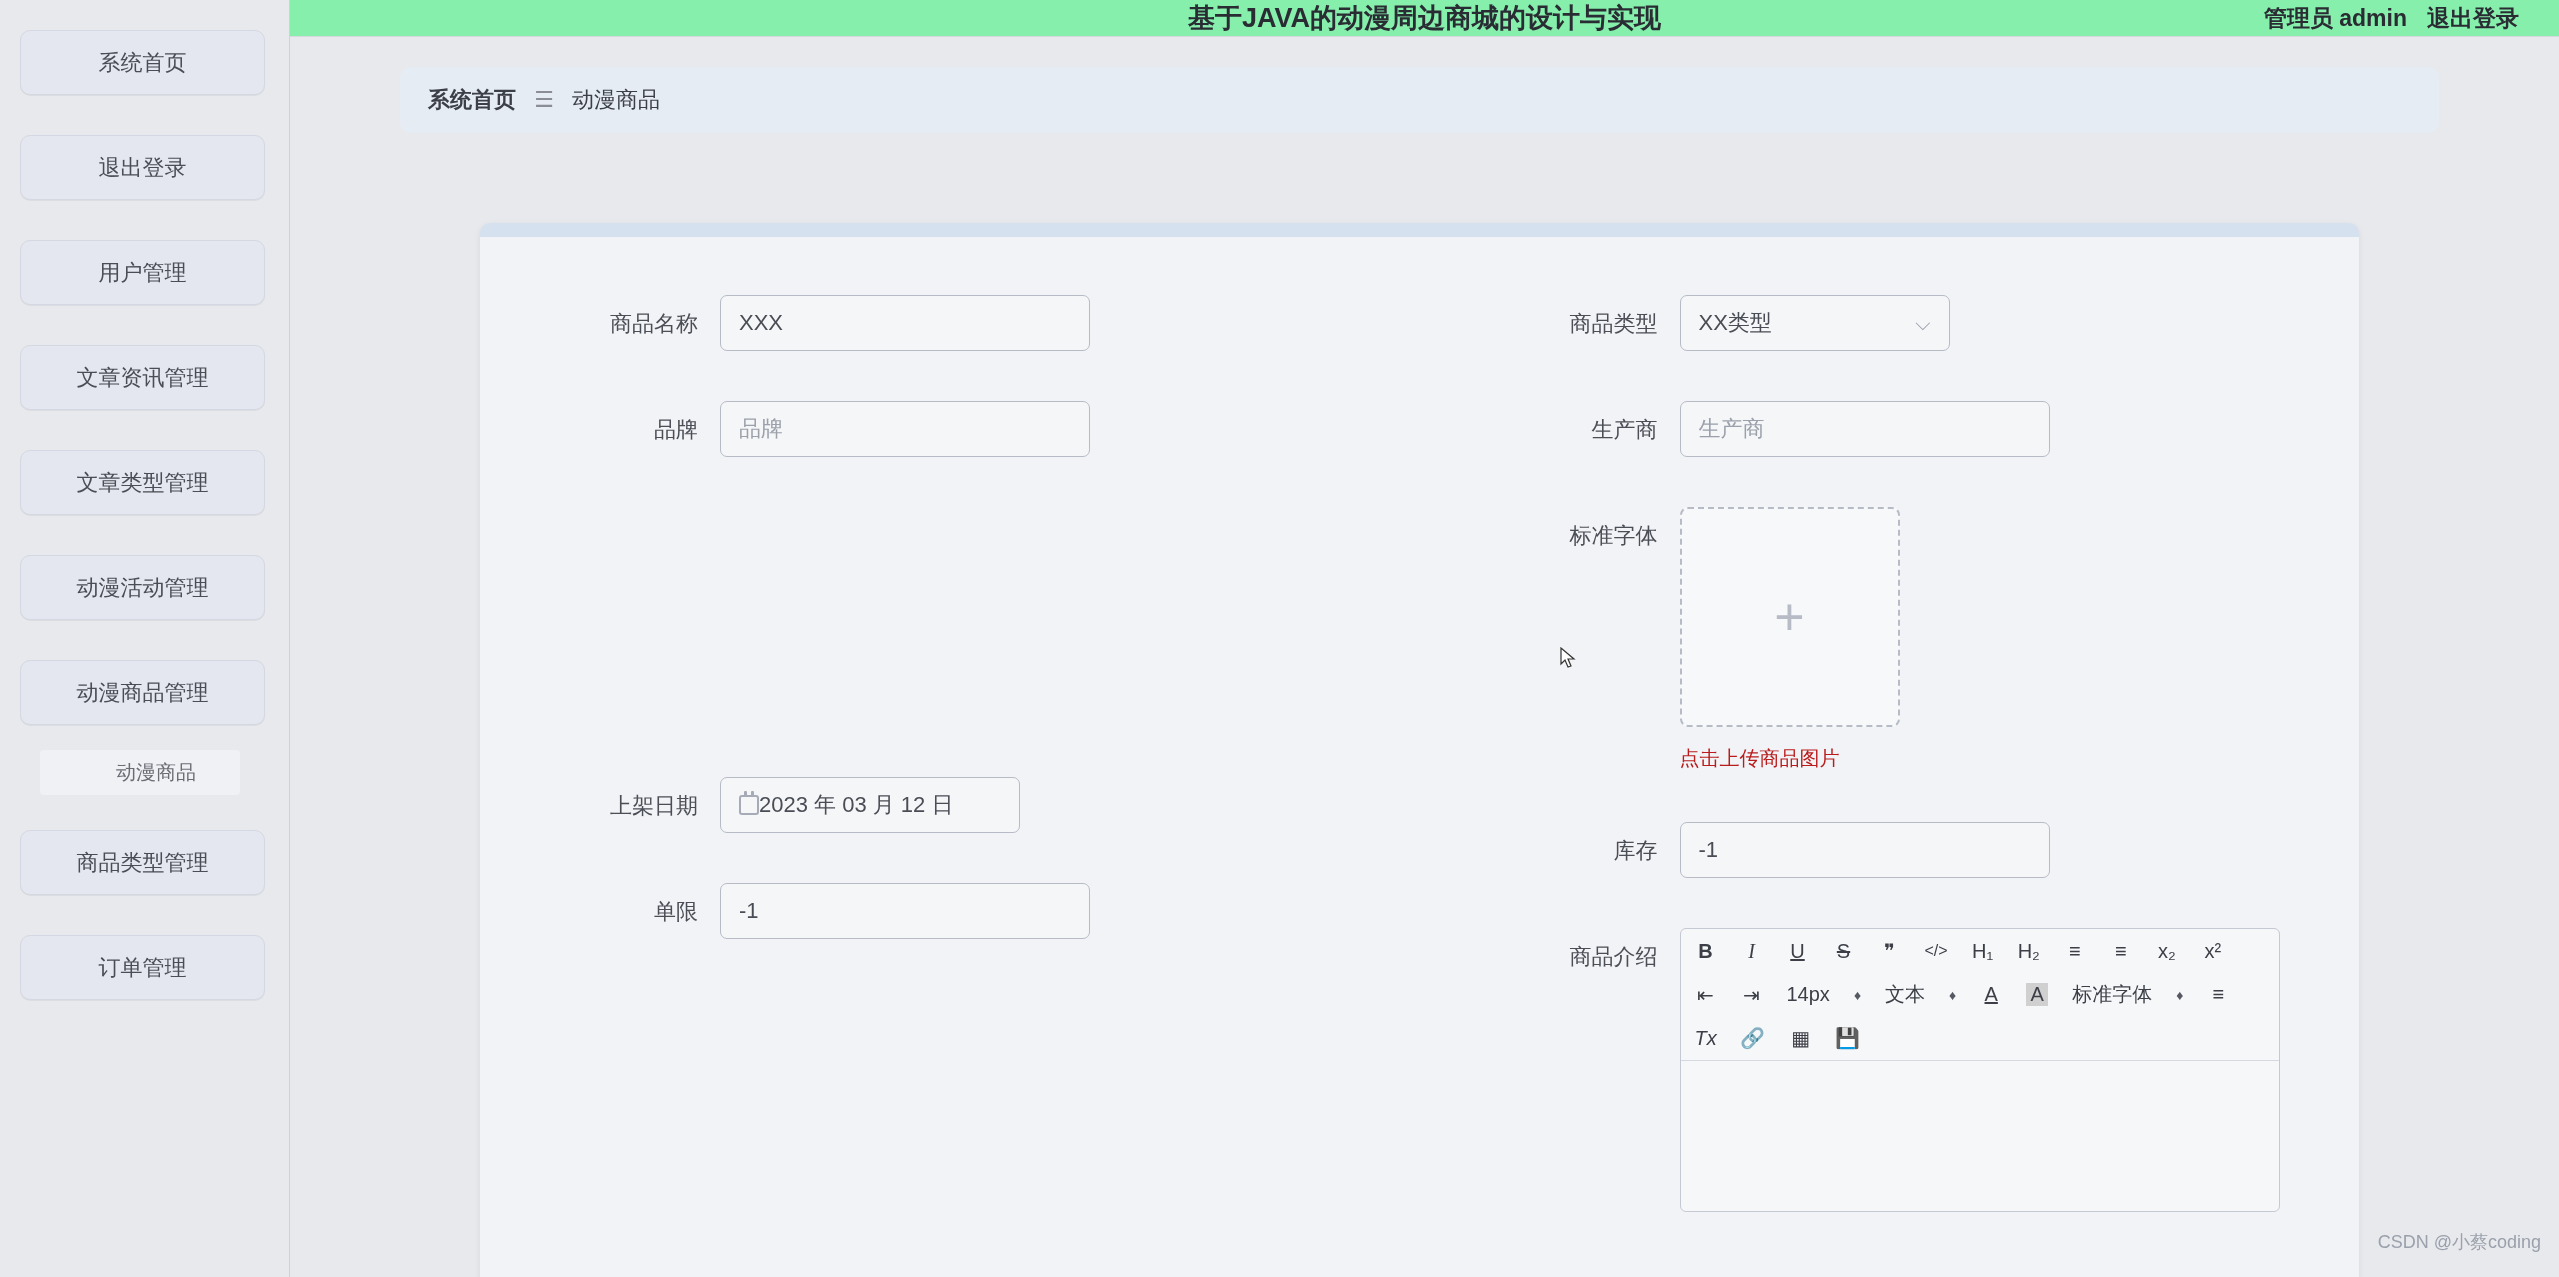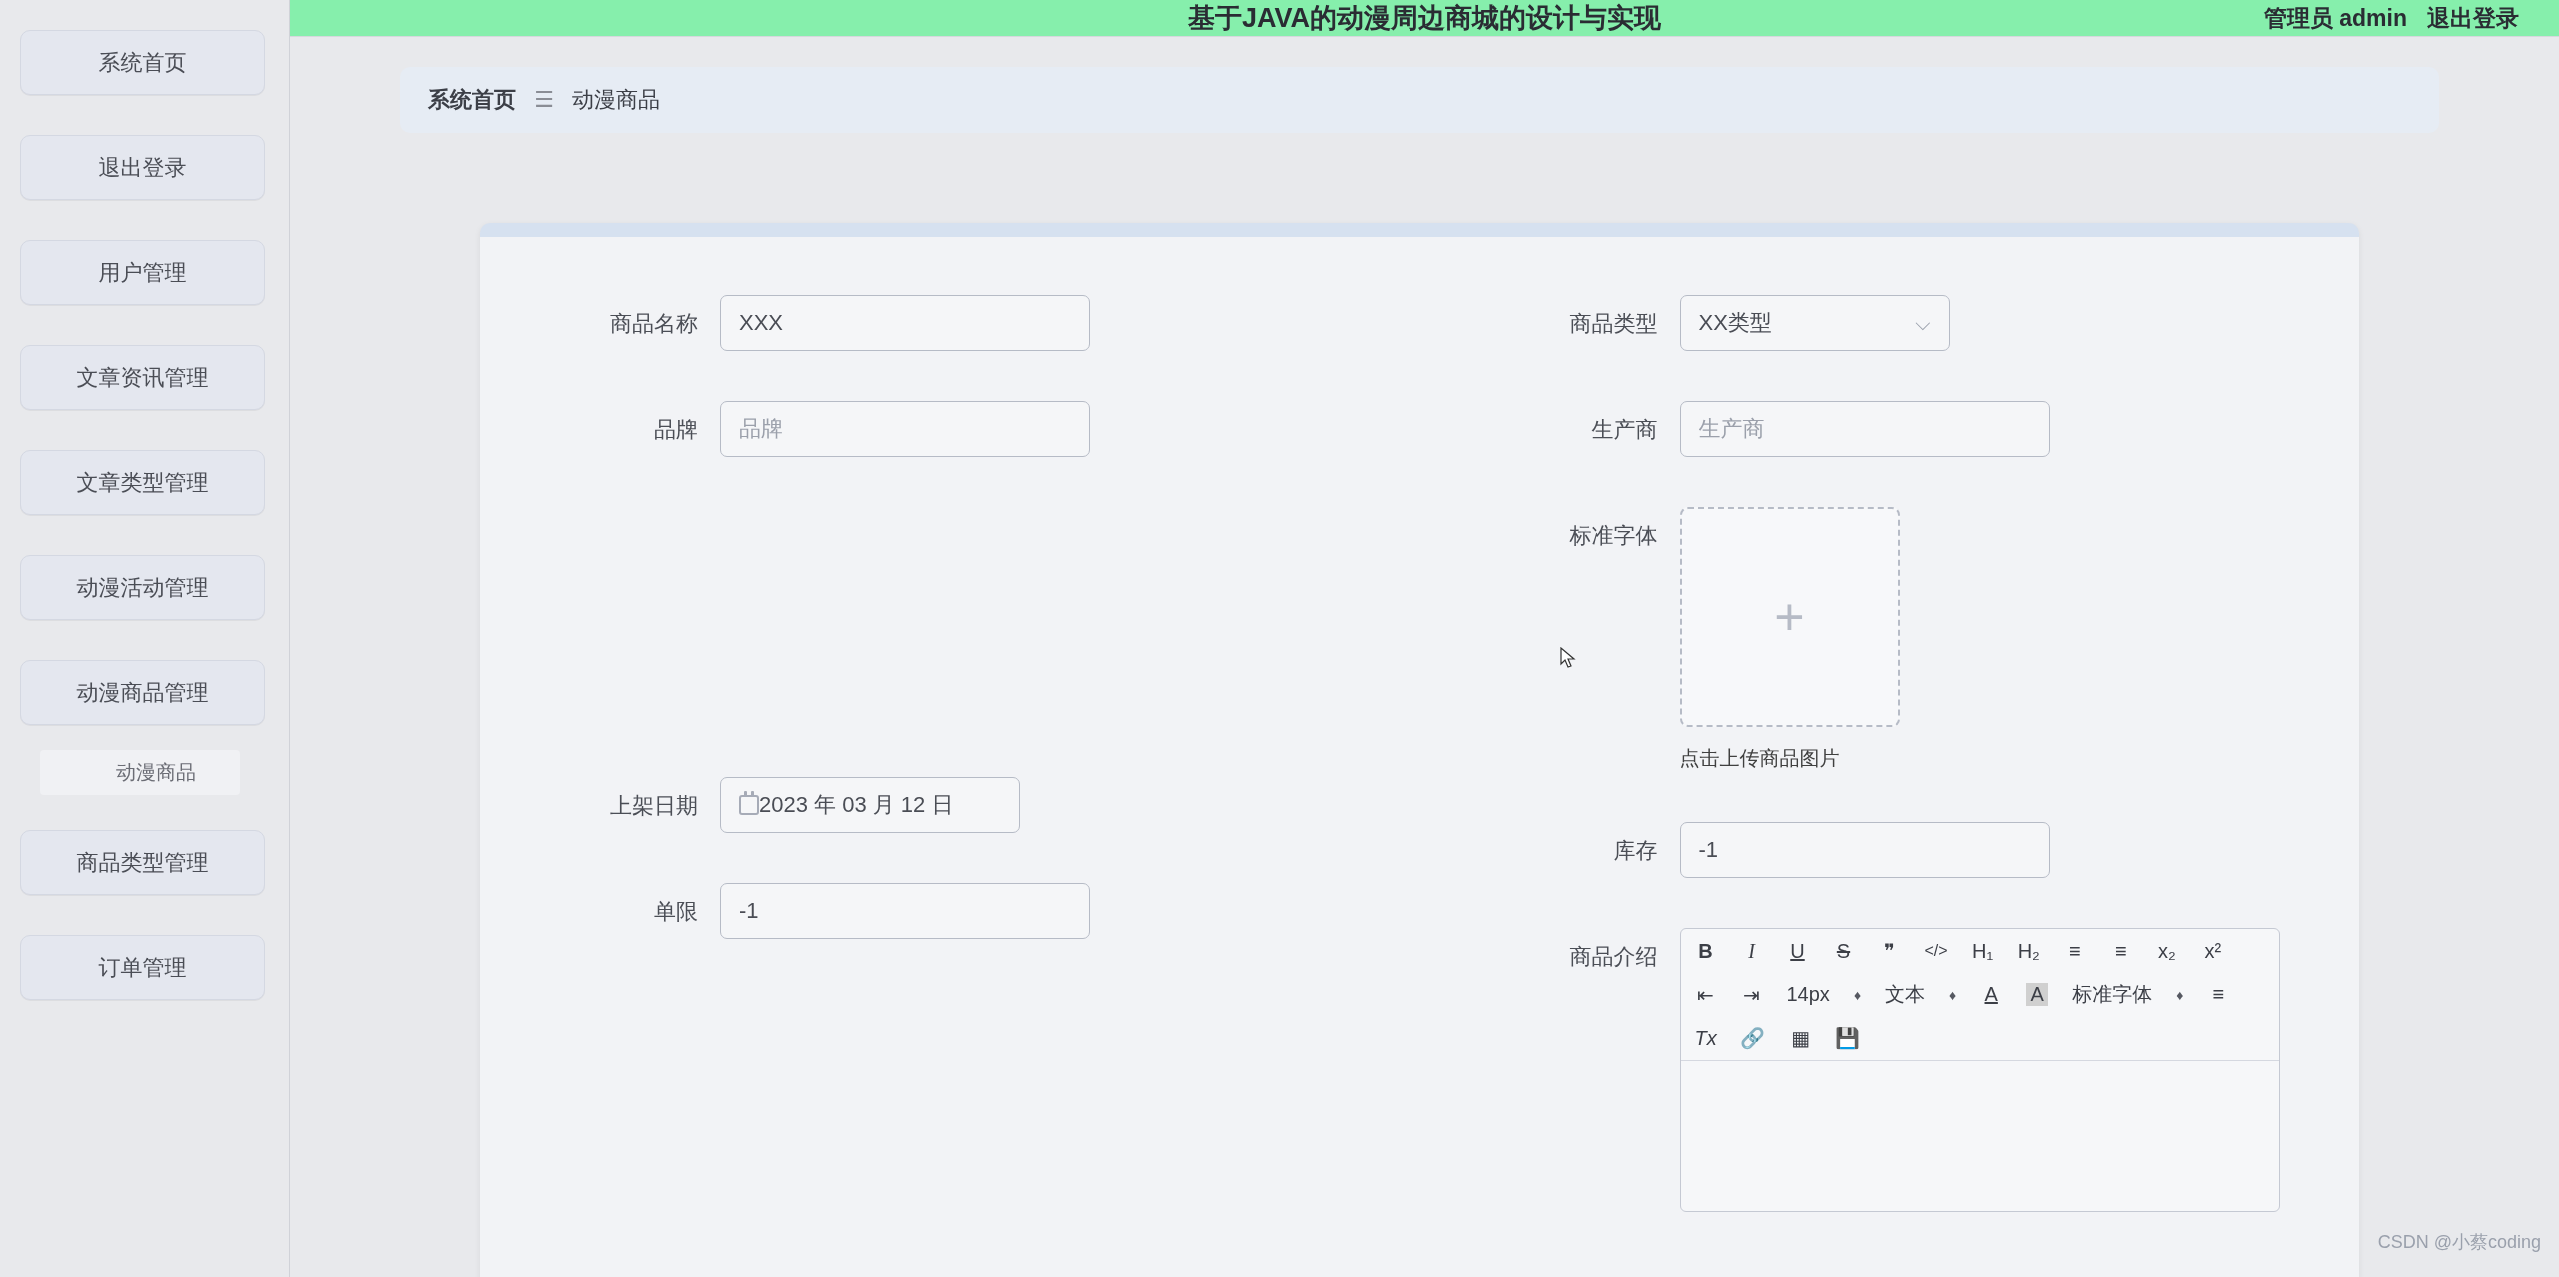--- a/index.html
+++ b/index.html
@@ -113,21 +113,21 @@
     .date-icon::after{content:"";position:absolute;top:-6px;right:3px;width:3px;height:6px;background:#a6abb7;border-radius:1px;}
     .uploader {
       width: 220px; height: 220px;
       border: 2px dashed #b6bbc6;
       border-radius: 8px;
       background: #f7f8fa;
       display:flex; align-items:center; justify-content:center;
       cursor:pointer;
     }
     .plus { font-size: 52px; color:#b6bbc6; font-weight:300; }
-    .upload-hint { color:#404040; font-size:20px; margin-top:18px; margin-left:0; }
+    .upload-hint { color:#b91c1c; font-size:20px; margin-top:18px; margin-left:0; }
     .editor {
       border:1px solid #c5c9d3; border-radius:6px; background:#f6f7f9;
       width: 600px;
     }
     .toolbar {
       border-bottom:1px solid #d5d8e0;
       padding:10px 14px;
       display:flex; flex-wrap:wrap; gap:18px 24px; align-items:center;
       font-size:20px; color:#3c3f47;
     }

